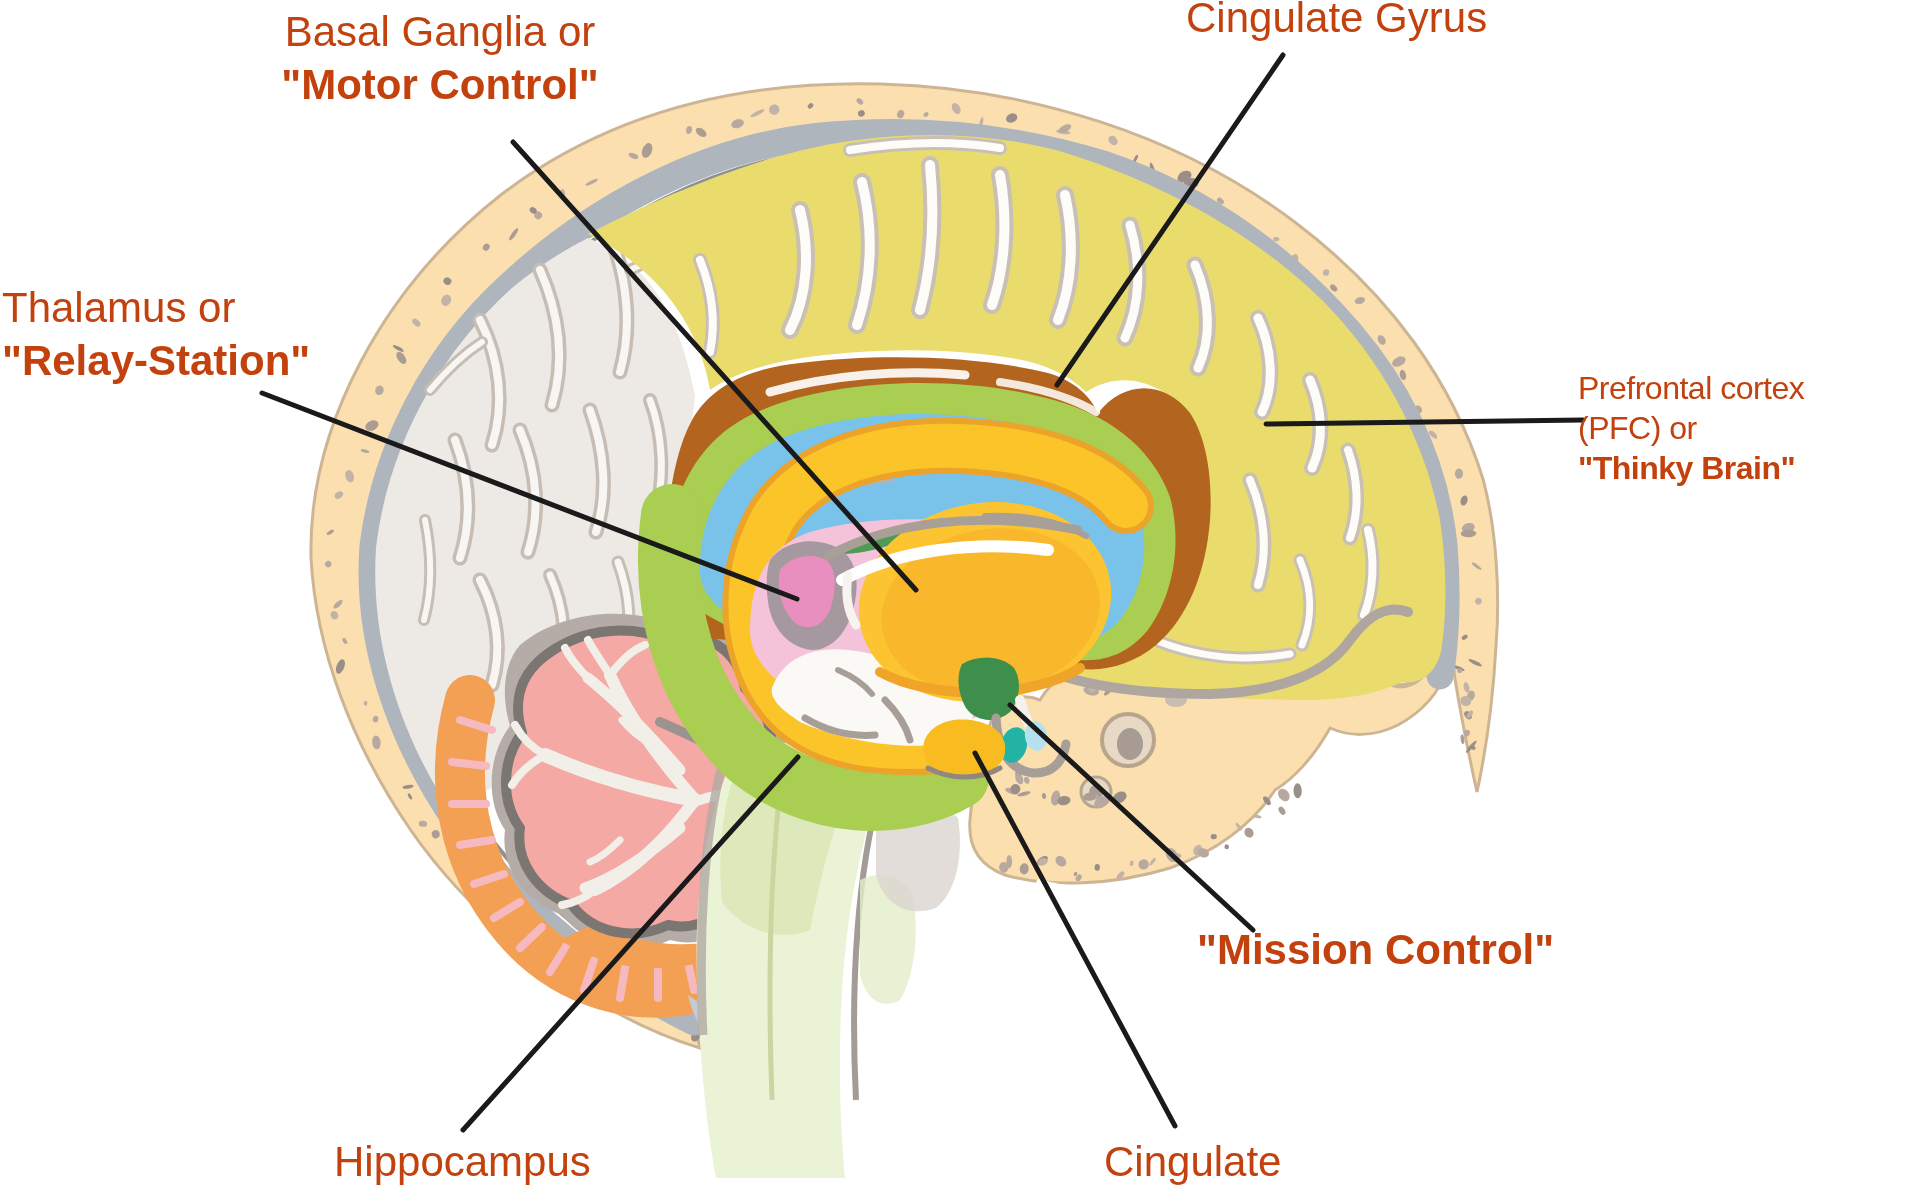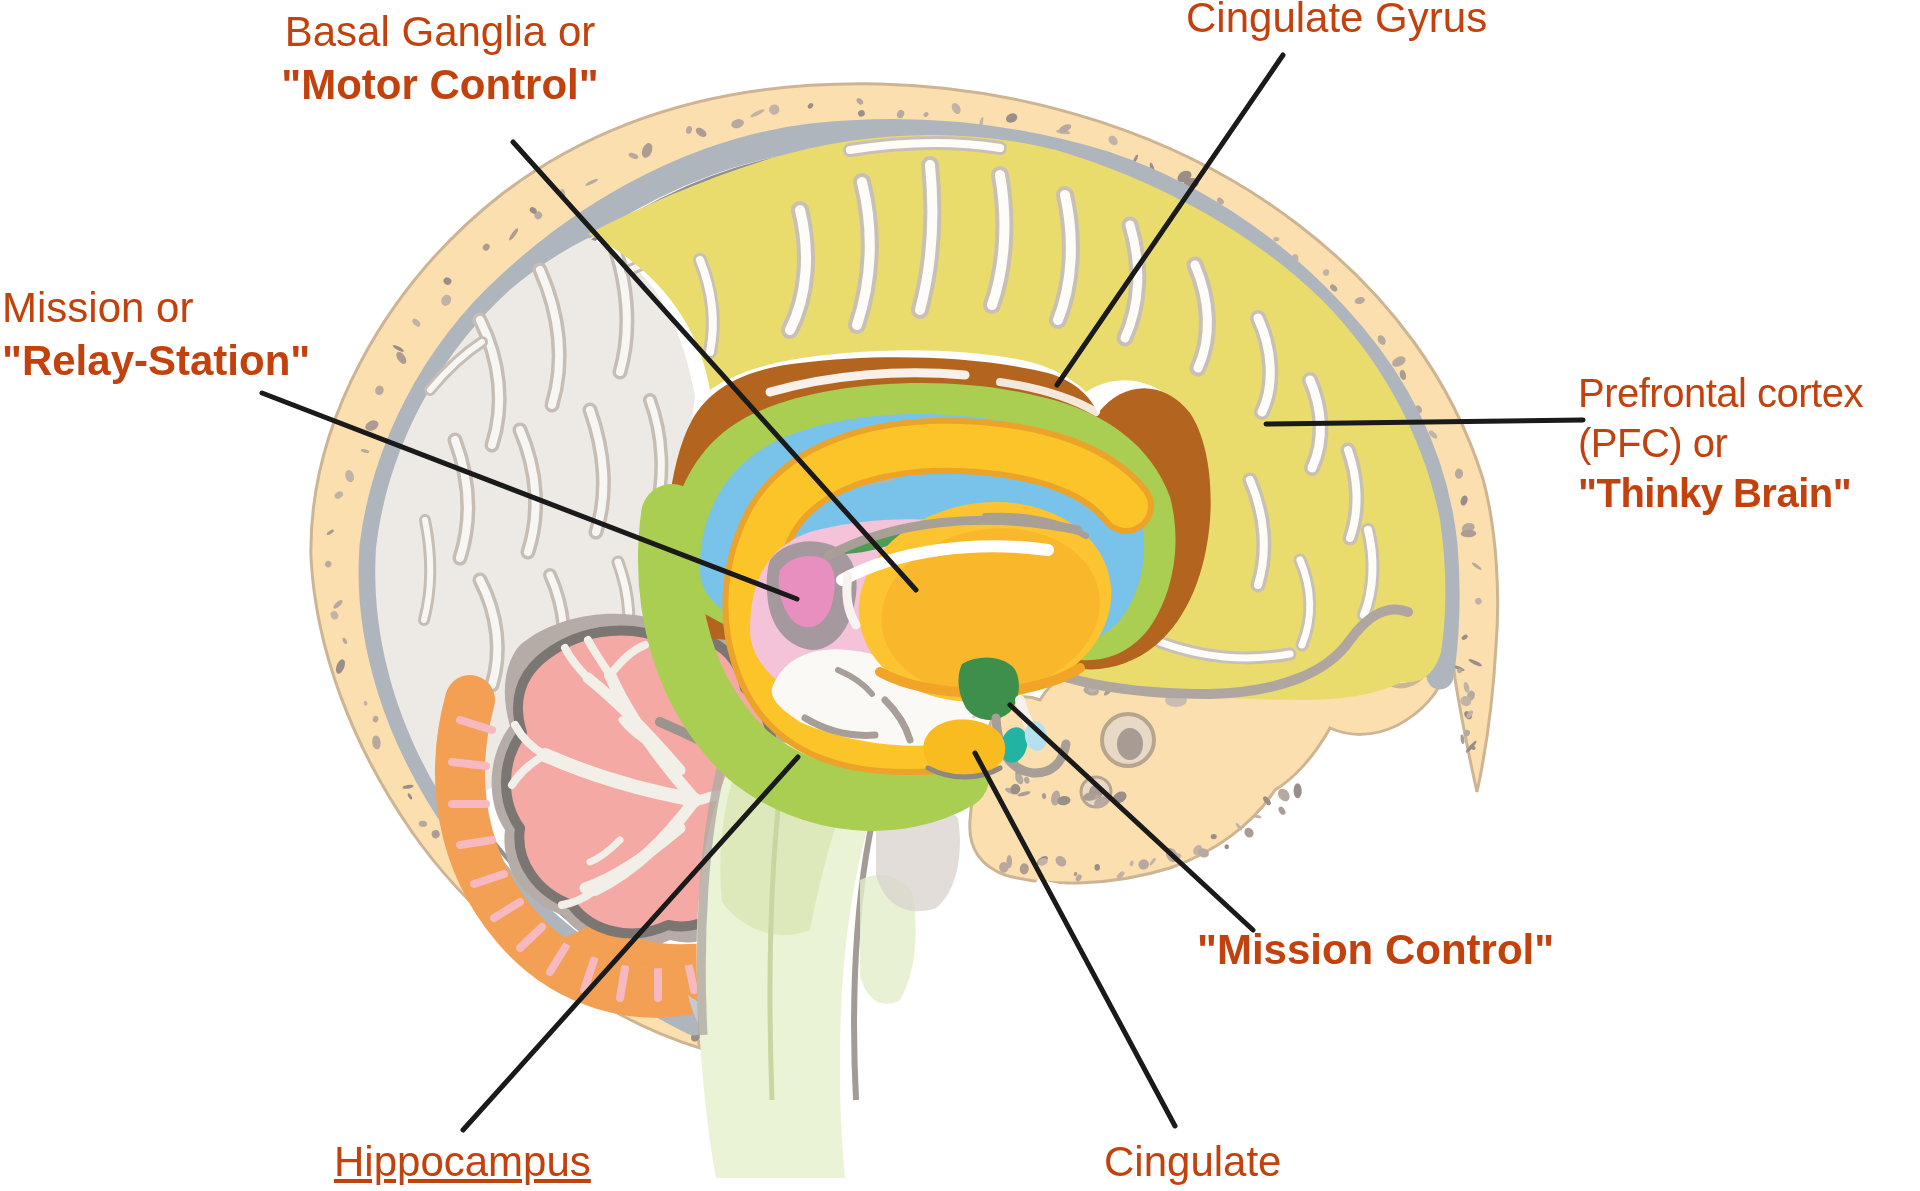--- a/index.html
+++ b/index.html
@@ -2,21 +2,21 @@
 <html><head>
 <meta charset="utf-8">
 <style>
   html,body{margin:0;padding:0;background:#fff;width:1920px;height:1191px;overflow:hidden;}
   #stage{position:relative;width:1920px;height:1191px;background:#fff;
          font-family:"Liberation Sans",sans-serif;}
   #art{position:absolute;left:0;top:0;}
   .label{position:absolute;color:#c2410c;font-size:42px;line-height:1.25;white-space:nowrap;z-index:5;}
   .label .b{font-weight:700;}
   .label.center{text-align:center;}
-  .label.small{font-size:40px;letter-spacing:-0.5px;}
+  .label.small{font-size:32px;letter-spacing:-0.5px;}
 </style>
 </head>
 <body>
 
 <div id="stage">
 
 <svg id="art" width="1920" height="1191" viewBox="0 0 1920 1191" xmlns="http://www.w3.org/2000/svg">
 
   <g>
 
@@ -453,35 +453,35 @@
   <div class="label center" style="left:260px;top:6px;width:360px;">
     <div>Basal Ganglia or</div>
     <div class="b">"Motor Control"</div>
   </div>
 
   <div class="label" style="left:1186px;top:-8px;">
     <div>Cingulate Gyrus</div>
   </div>
 
   <div class="label" style="left:2px;top:282px;">
-    <div>Mission or</div>
+    <div>Thalamus or</div>
     <div class="b">"Relay-Station"</div>
   </div>
 
   <div class="label small" style="left:1578px;top:368px;">
     <div>Prefrontal cortex</div>
     <div>(PFC) or</div>
     <div class="b">"Thinky Brain"</div>
   </div>
 
   <div class="label" style="left:1197px;top:924px;">
     <div class="b">"Mission Control"</div>
   </div>
 
-  <div class="label" style="left:334px;top:1136px;text-decoration:underline;">
+  <div class="label" style="left:334px;top:1136px;">
     <div>Hippocampus</div>
   </div>
 
   <div class="label" style="left:1104px;top:1136px;">
     <div>Cingulate</div>
   </div>
 
 </div>
 
 </body></html>

